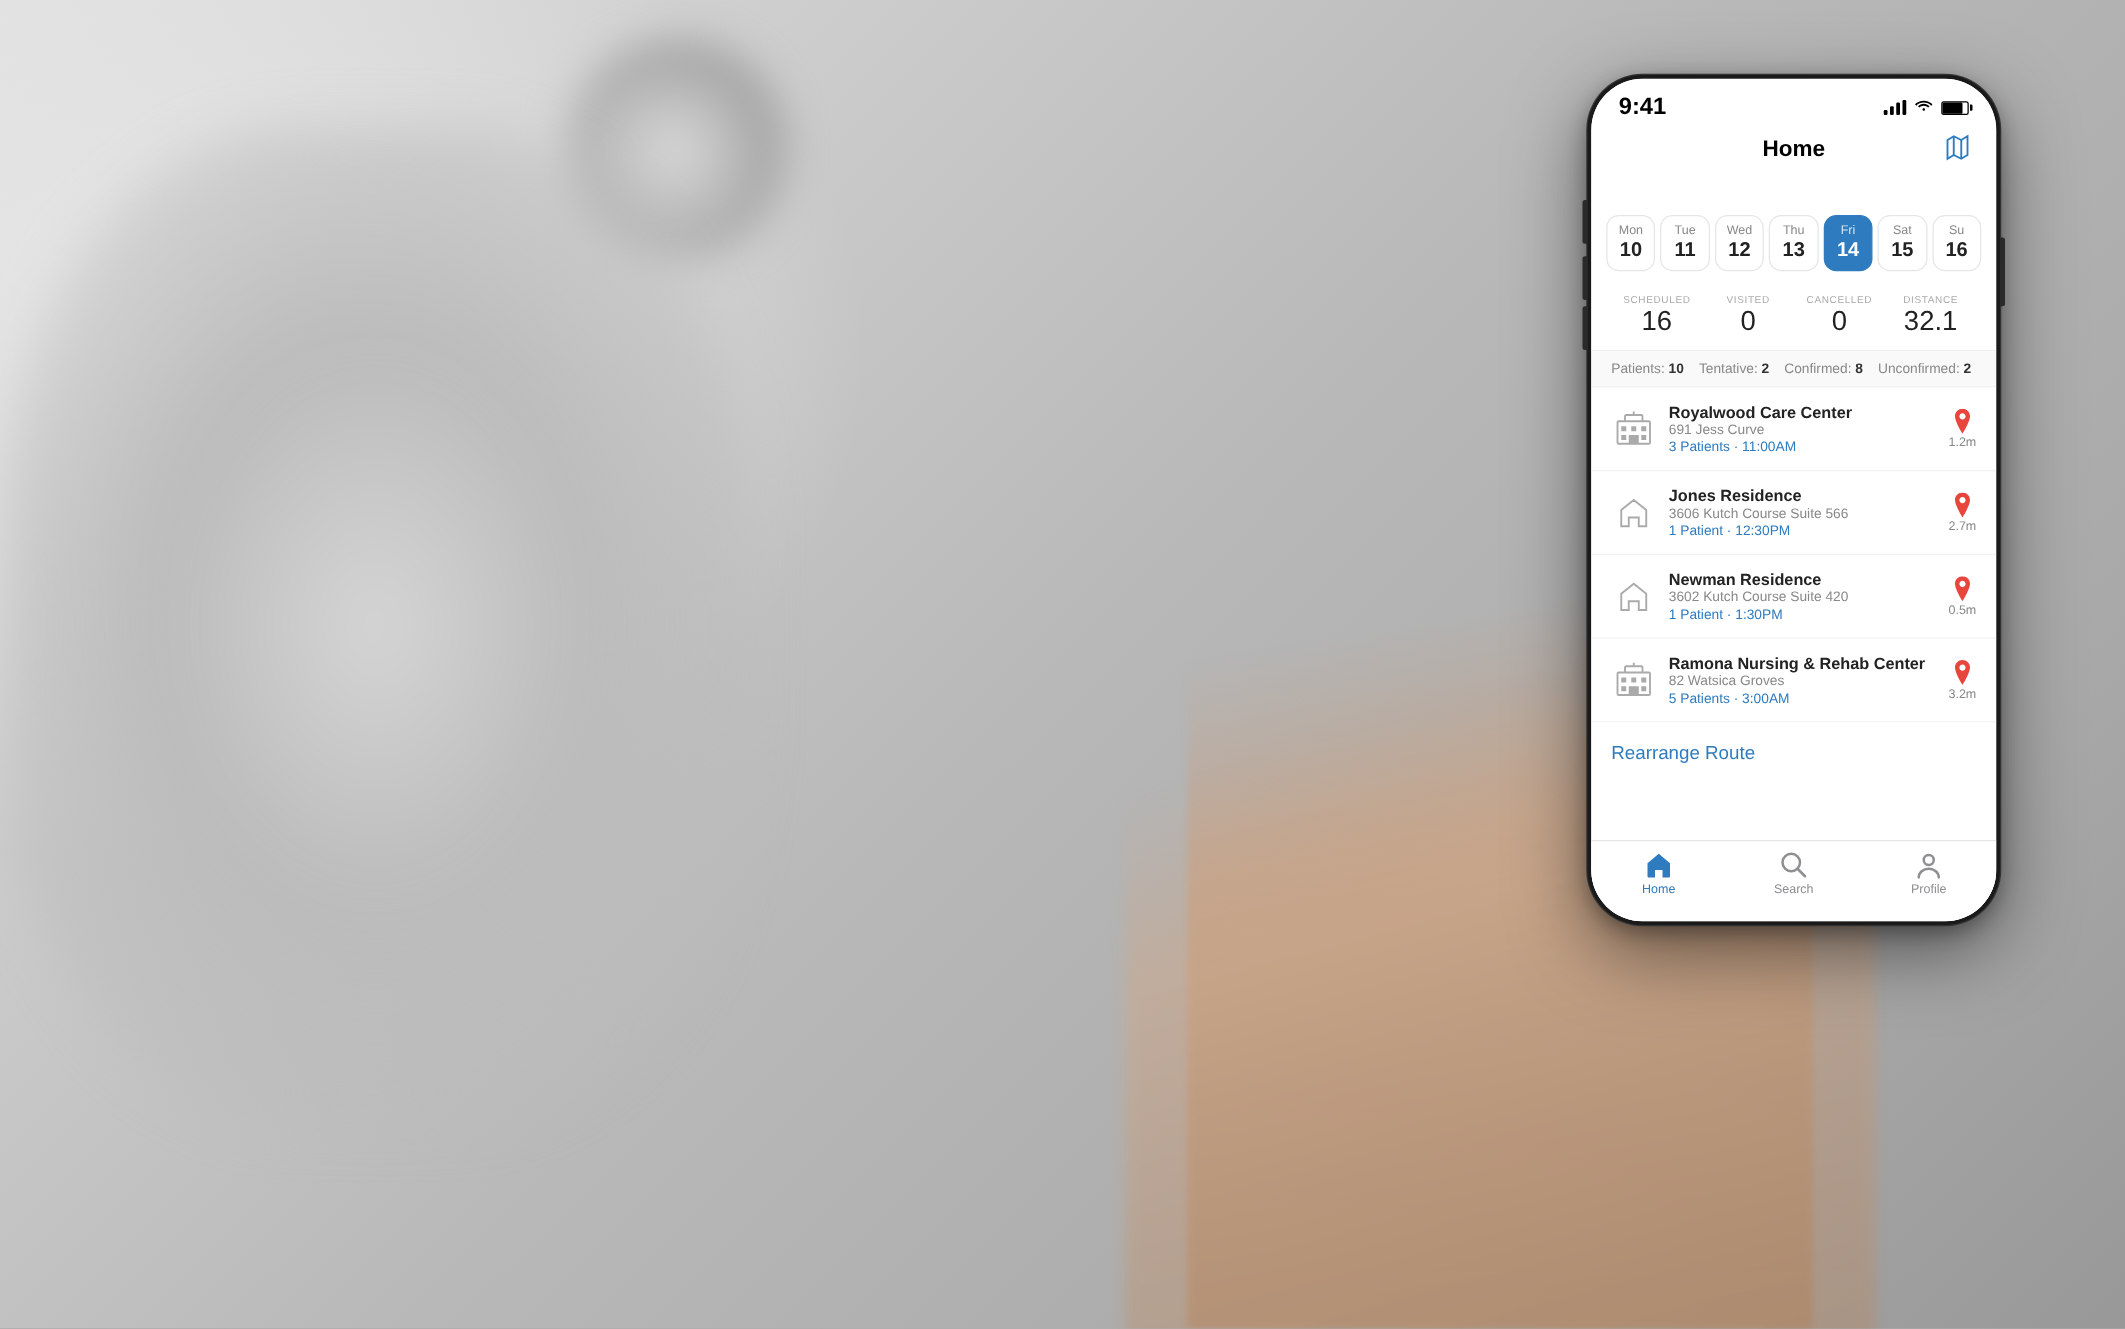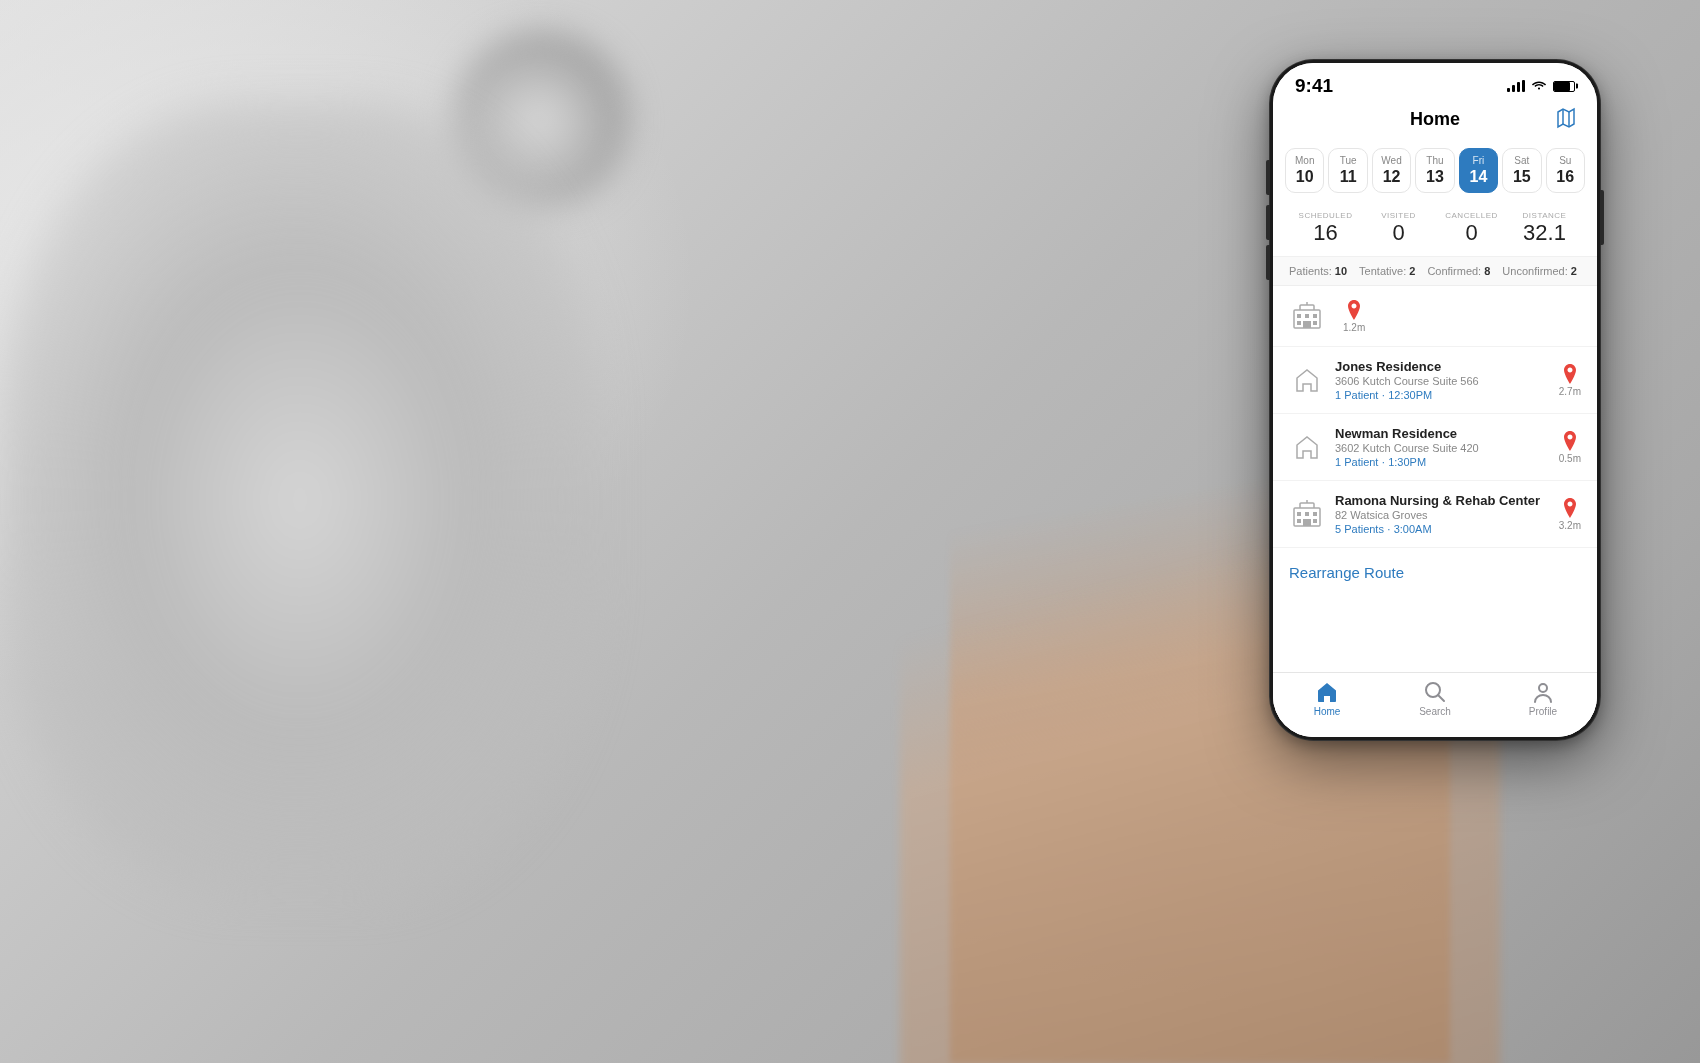--- a/index.html
+++ b/index.html
@@ -200,20 +200,21 @@
 
     .cal-day {
       flex: 1;
       display: flex;
       flex-direction: column;
       align-items: center;
       padding: 6px 4px;
       border-radius: 10px;
       border: 1px solid #e5e5e5;
       min-width: 38px;
+      margin-top: 24px;
     }
 
     .cal-day.active {
       background: #2e7bbf;
       border-color: #2e7bbf;
     }
 
     .cal-day-name {
       font-size: 10px;
       color: #888;
@@ -527,20 +528,25 @@
         <rect x="5" y="12" width="4" height="4" fill="#aaa"></rect>
         <rect x="13" y="12" width="4" height="4" fill="#aaa"></rect>
         <rect x="21" y="12" width="4" height="4" fill="#aaa"></rect>
         <rect x="5" y="19" width="4" height="4" fill="#aaa"></rect>
         <rect x="21" y="19" width="4" height="4" fill="#aaa"></rect>
         <rect x="11" y="19" width="8" height="7" fill="#aaa"></rect>
         <path d="M8 8V4C8 3.45 8.45 3 9 3H21C21.55 3 22 3.45 22 4V8" stroke="#aaa" stroke-width="1.5"></path>
         <line x1="15" y1="3" x2="15" y2="0" stroke="#aaa" stroke-width="1.5"></line>
       </svg>
               </div>
+      <div class="visit-info">
+        <div class="visit-name">Royalwood Care Center</div>
+        <div class="visit-address">691 Jess Curve</div>
+        <div class="visit-meta">3 Patients · 11:00AM</div>
+      </div>
       <div class="visit-distance">
         <svg width="16" height="20" viewBox="0 0 16 20" fill="none">
           <path d="M8 0C4.69 0 2 2.69 2 6C2 10.5 8 20 8 20C8 20 14 10.5 14 6C14 2.69 11.31 0 8 0ZM8 8.5C6.62 8.5 5.5 7.38 5.5 6C5.5 4.62 6.62 3.5 8 3.5C9.38 3.5 10.5 4.62 10.5 6C10.5 7.38 9.38 8.5 8 8.5Z" fill="#e8453c"></path>
         </svg>
         <span class="distance-text">1.2m</span>
       </div>
     </div>
             <div class="visit-item">
       <div class="visit-icon">
                 <svg width="28" height="28" viewBox="0 0 28 28" fill="none">

